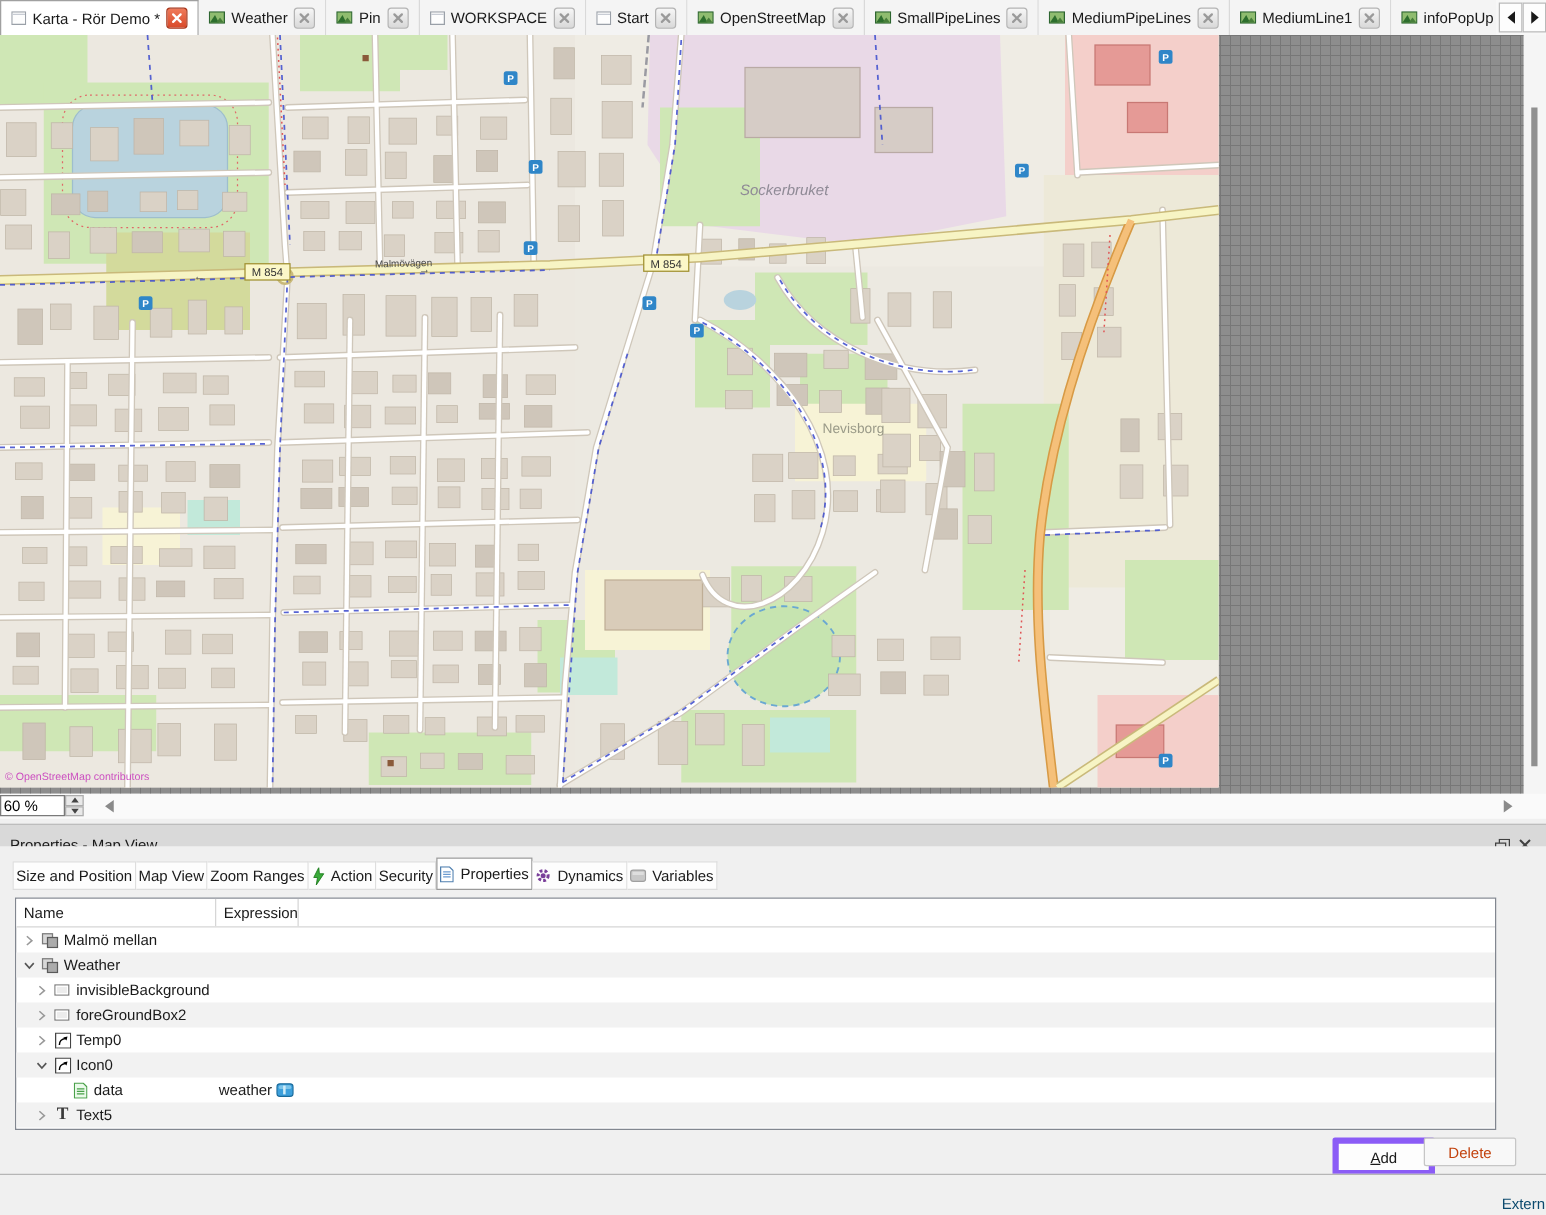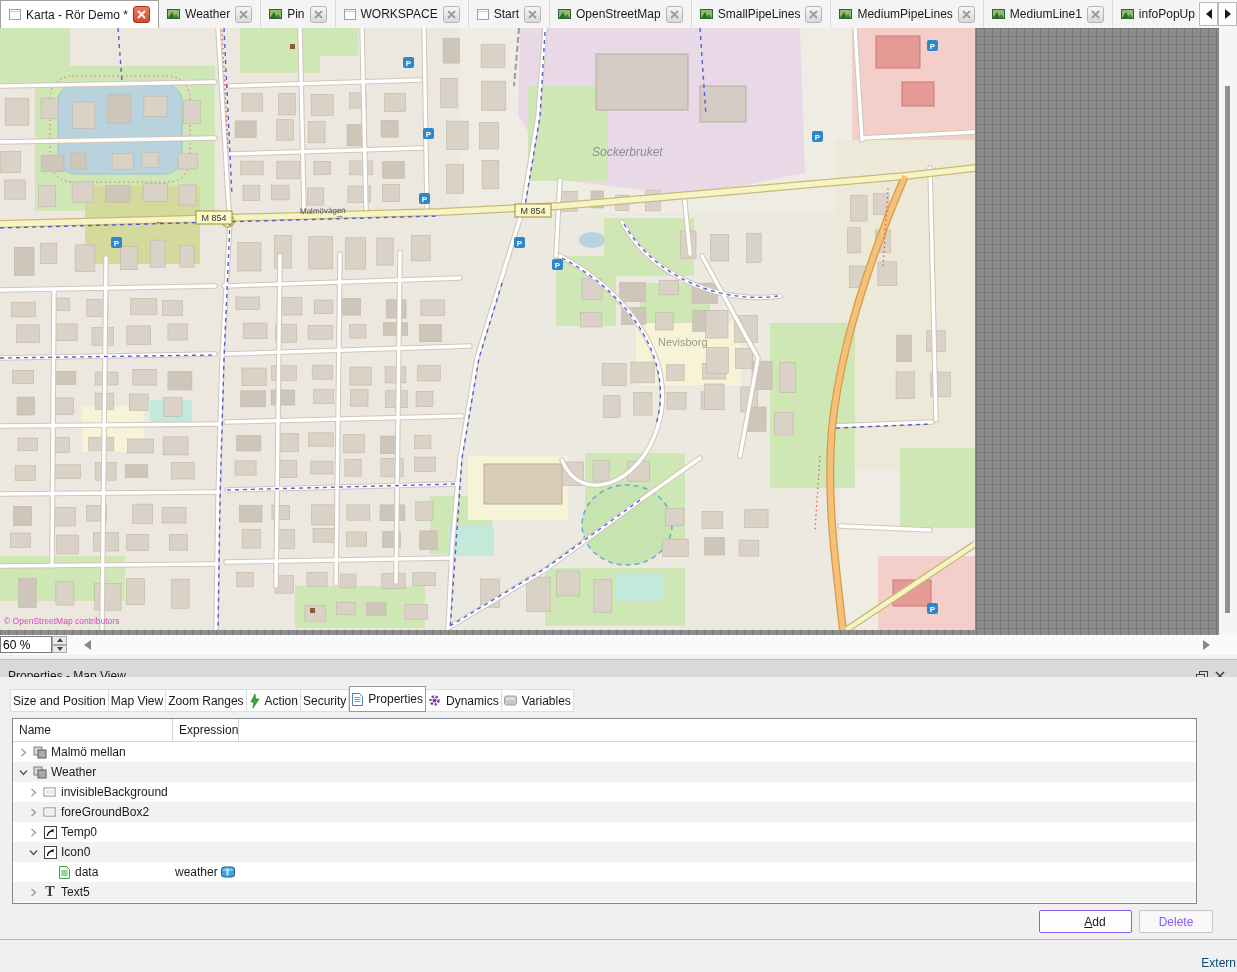--- a/index.html
+++ b/index.html
@@ -60,22 +60,22 @@
   .trow.alt{background:#f2f2f2;}
   .cname{display:flex;align-items:center;gap:3px;overflow:hidden;white-space:nowrap;}
   .lvl0{padding-left:5px;} .lvl1{padding-left:15px;} .lvl2{padding-left:29px;}
   .chev{width:11px;height:11px;display:inline-flex;align-items:center;justify-content:center;flex:none;}
   .ticon{width:16px;height:14px;display:inline-flex;align-items:center;justify-content:center;flex:none;}
   .cexpr{display:flex;align-items:center;gap:3px;padding-left:2px;white-space:nowrap;}
   .t-serif{font-family:"Liberation Serif",serif;font-weight:bold;color:#3a3a3a;font-size:14px;line-height:1;}
   
   .btn{position:absolute;top:233px;width:72px;height:21px;border-radius:2px;font:12px "Liberation Sans",sans-serif;
        display:flex;align-items:center;justify-content:center;background:#fdfdfd;}
-  .btn.add{right:105px;border:1px solid #8b5cf6;padding-left:19px;}
-  .btn.del{right:24px;border:1px solid #c6c6c6;color:#8b5cf6;background:#f8f8f8;}
+  .btn.add{right:89px;border:5px solid #8b5cf6;}
+  .btn.del{right:24px;border:1px solid #c6c6c6;color:#c2410c;background:#f8f8f8;}
   .mn{text-decoration:underline;}
   
   .status{position:absolute;left:0;top:939px;width:1237px;height:33px;background:#f0f0f0;border-top:1px solid #b6b6b6;}
   .status .ext{position:absolute;right:1px;bottom:3px;font-size:12px;color:#0c4a6e;}
   svg{display:block;}
   .maplabel{font-family:"Liberation Sans",sans-serif;}
 </style>
 </head>
 <body>
 

